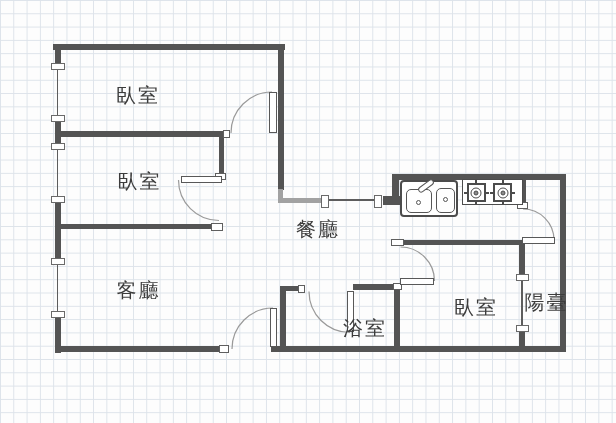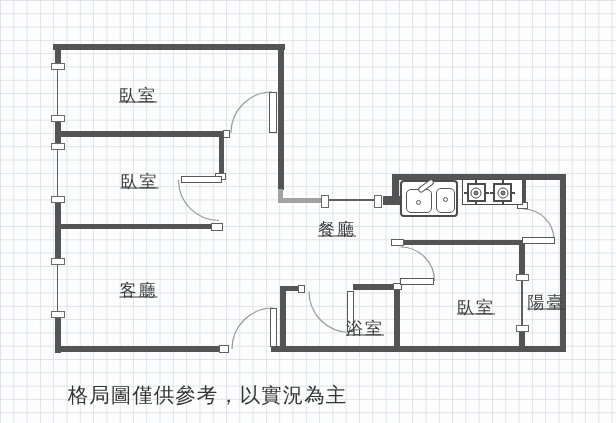--- a/index.html
+++ b/index.html
@@ -14,21 +14,21 @@
   }
   .w{position:absolute;background:#545454;}
   .wg{position:absolute;background:#a2a2a2;}
   .jamb{position:absolute;background:#ffffff;border:1px solid #5f5f5f;box-sizing:border-box;}
   .leaf{position:absolute;background:#ffffff;border:1px solid #585858;box-sizing:border-box;}
   .tick{position:absolute;background:#ffffff;border:1px solid #6a6a6a;box-sizing:border-box;}
   .wline{position:absolute;background:#5d5d5d;}
   .arcs{position:absolute;left:0;top:0;pointer-events:none;}
   .rlabel{
     position:absolute;transform:translate(-50%,-50%);
-    font-size:17px;letter-spacing:2px;color:#3c3c3c;white-space:nowrap;text-decoration:underline;
+    font-size:20px;letter-spacing:2px;color:#3c3c3c;white-space:nowrap;
   }
   .disclaimer{
     position:absolute;transform:translate(-50%,-50%);
     font-size:20.5px;letter-spacing:1px;color:#333333;white-space:nowrap;
   }
   
   .sink{position:absolute;left:400px;top:179.5px;width:58px;height:37px;background:#fff;
         border:2px solid #4c4c4c;border-radius:4px;box-sizing:border-box;}
   .basin{position:absolute;background:#fff;border:1.5px solid #565656;border-radius:5px;box-sizing:border-box;}
   .basin1{left:4px;top:7px;width:26px;height:24px;}
@@ -148,20 +148,19 @@
       <div class="b-dot"></div>
     <div class="bt bt-t"></div>
       <div class="bt bt-b"></div>
       <div class="bt bt-l"></div>
       <div class="bt bt-r"></div>
   </div>
 
   <div class="rlabel" style="left:138px;top:95px;">臥室</div>
   <div class="rlabel" style="left:139.5px;top:181px;">臥室</div>
   <div class="rlabel" style="left:138.5px;top:290px;text-align:center;">客廳</div>
-  <div class="rlabel" style="left:337px;top:229px;">餐廳</div>
+  <div class="rlabel" style="left:318px;top:229px;">餐廳</div>
   <div class="rlabel" style="left:365px;top:327.5px;">浴室</div>
   <div class="rlabel" style="left:476px;top:306.5px;">臥室</div>
   <div class="rlabel" style="left:546.5px;top:301.5px;">陽臺</div>
 
-  <div class="disclaimer" style="left:207.5px;top:394.5px;">格局圖僅供參考，以實況為主</div>
 
 </div>
 
 </body></html>

